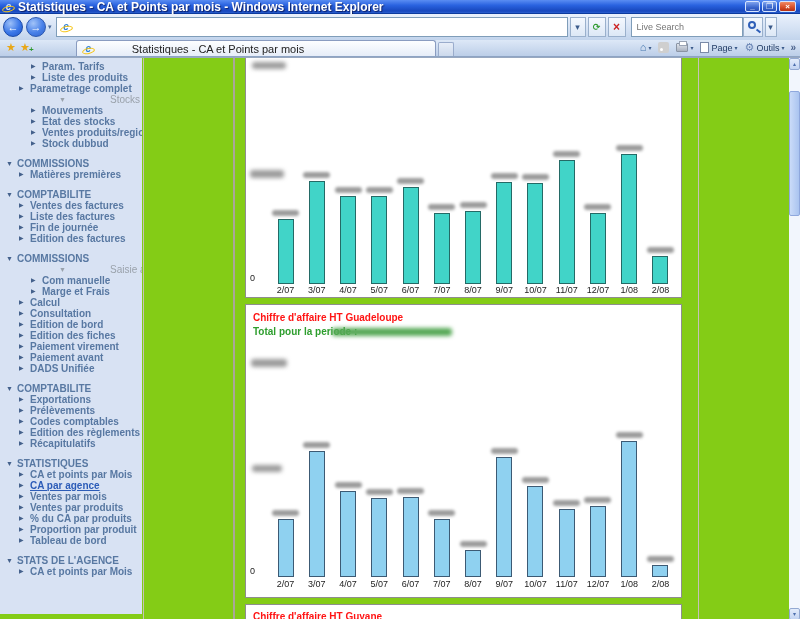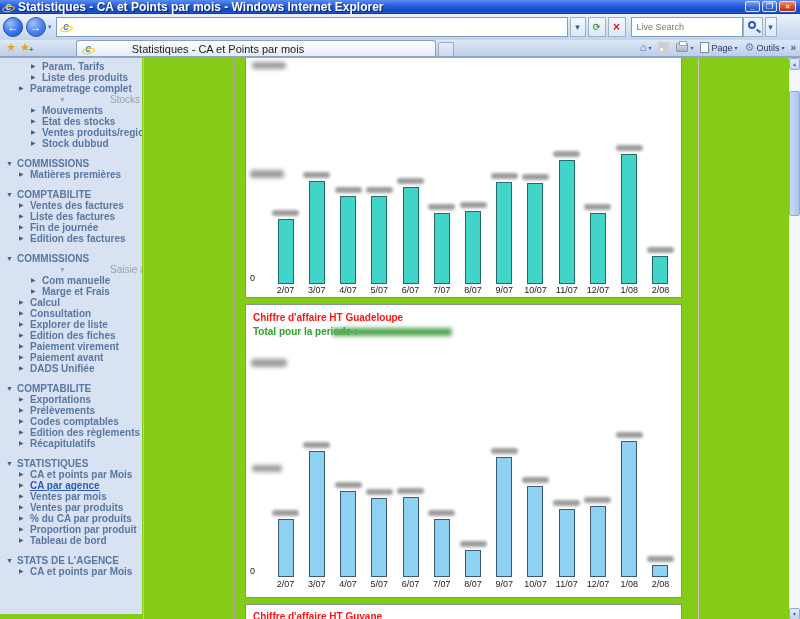--- a/index.html
+++ b/index.html
@@ -275,21 +275,21 @@
         <div class="mi l1">
           <span class="mk">▶</span>
           <span class="lb">Calcul</span>
         </div>
         <div class="mi l1">
           <span class="mk">▶</span>
           <span class="lb">Consultation</span>
         </div>
         <div class="mi l1">
           <span class="mk">▶</span>
-          <span class="lb">Explorer de liste</span>
+          <span class="lb">Edition de bord</span>
         </div>
         <div class="mi l1">
           <span class="mk">▶</span>
           <span class="lb">Edition des fiches</span>
         </div>
         <div class="mi l1">
           <span class="mk">▶</span>
           <span class="lb">Paiement virement</span>
         </div>
         <div class="mi l1">

